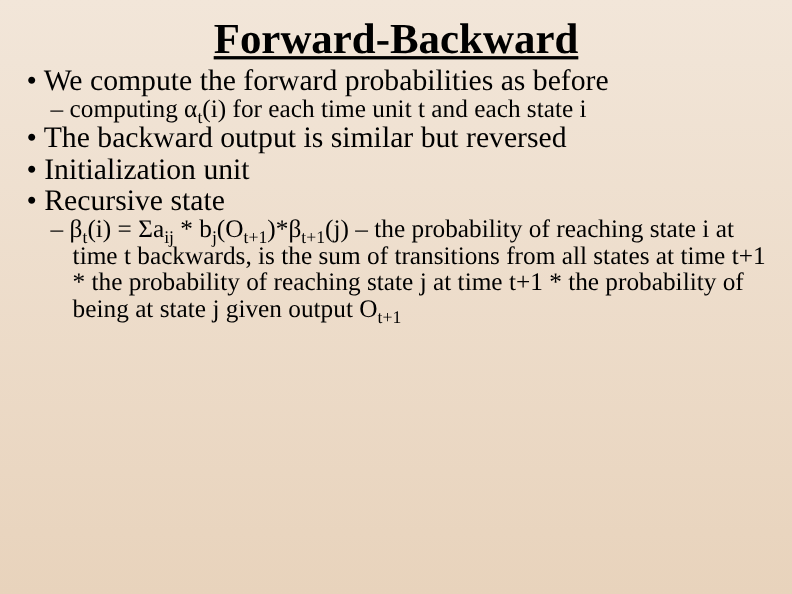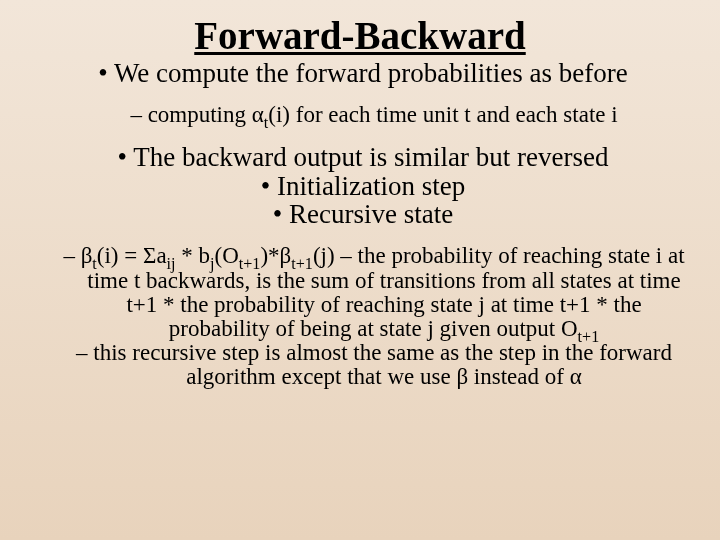--- a/index.html
+++ b/index.html
@@ -22,35 +22,34 @@
     margin: 0;
     padding-top: 16px;
     line-height: 1.05;
     text-decoration: underline;
     text-underline-offset: 3px;
   }
   ul.level1 {
     list-style: none;
     margin: 2px 0 0 0;
     padding: 0;
-    text-align: center;
   }
   ul.level1 > li {
     font-size: 27px;
     line-height: 1.05;
     margin: 0;
     padding-left: 26px;
     text-indent: -20px;
   }
   ul.level1 > li::before {
     content: "• ";
   }
   ul.level2 {
     list-style: none;
-    margin: 16px;
+    margin: 0;
     padding: 0 0 0 28px;
   }
   ul.level2 > li {
     font-size: 23px;
     line-height: 1.05;
     margin: 0;
     padding-left: 20px;
     text-indent: -20px;
   }
   ul.level2 > li::before {
@@ -65,19 +64,18 @@
 <body>
 
 <h1 class="title">Forward-Backward</h1>
 
 <ul class="level1" id="bullet-root">
     <li><span>We compute the forward probabilities as before</span></li>
     <ul class="level2">
       <li><span>computing α<sub>t</sub>(i) for each time unit t and each state i</span></li>
     </ul>
     <li><span>The backward output is similar but reversed</span></li>
-    <li><span>Initialization step</span></li>
+    <li><span>Initialization unit</span></li>
     <li><span>Recursive state</span></li>
     <ul class="level2">
       <li><span>β<sub>t</sub>(i) = Σa<sub>ij</sub> * b<sub>j</sub>(O<sub>t+1</sub>)*β<sub>t+1</sub>(j) – the probability of reaching state i at time t backwards, is the sum of transitions from all states at time t+1 * the probability of reaching state j at time t+1 * the probability of being at state j given output O<sub>t+1</sub></span></li>
-      <li><span>this recursive step is almost the same as the step in the forward algorithm except that we use β instead of α</span></li>
     </ul>
   </ul>
 
 </body></html>

